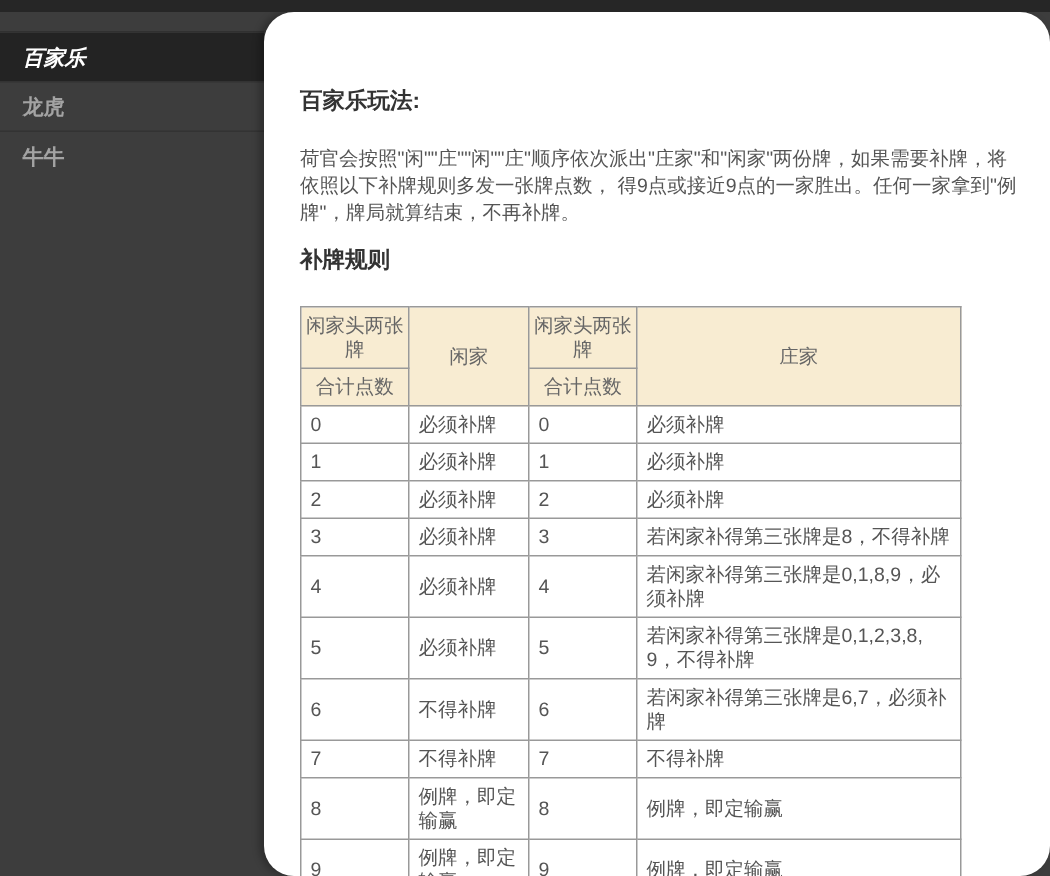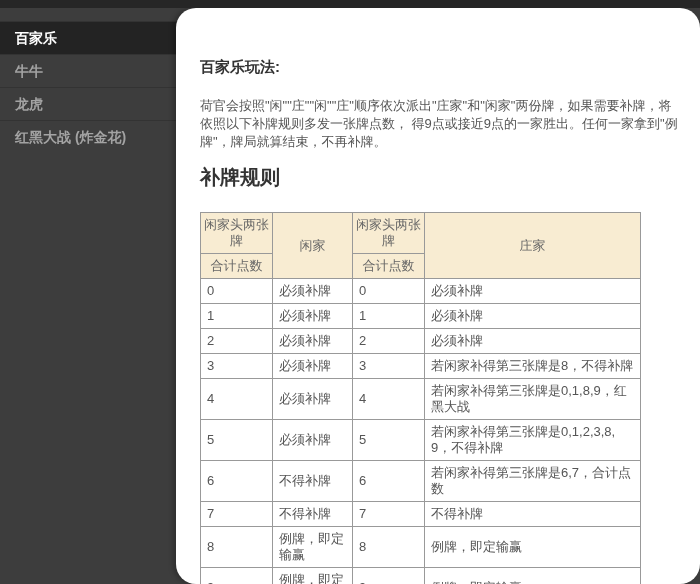--- a/index.html
+++ b/index.html
@@ -43,20 +43,21 @@
     font-weight: bold;
     color: var(--sidebar_text);
     border-top: 1px solid var(--divider);
     cursor: pointer;
     white-space: nowrap;
     overflow: hidden;
   }
   .side-item.active {
     background: var(--sidebar_active_bg);
     color: var(--sidebar_active_text);
+    font-style: italic;
   }
   .panel {
     position: absolute; left: 176px; top: 8px; right: 0; bottom: 0;
     background: var(--panel_bg);
     border-top-left-radius: 5px;
     box-shadow: -3px 0 5px rgba(0,0,0,0.25);
     padding: 50px 0 0 24px;
     z-index: 2;
     overflow: hidden;
     border-radius: 20px;
@@ -68,21 +69,21 @@
     margin: 0 0 20px 0;
   }
   .intro {
     width: 480px;
     font-size: 13px;
     line-height: 18px;
     color: var(--body_text);
     margin: 0 0 13px 0;
   }
   .sub-heading {
-    font-size: 20px;
+    font-size: 15px;
     font-weight: bold;
     color: var(--heading_text);
     margin: 0 0 21px 0;
   }
   table.rules {
     border-collapse: collapse;
     table-layout: fixed;
     font-size: 13px;
     color: var(--body_text);
   }
@@ -108,23 +109,22 @@
   col.c3 { width: 72px; }
   col.c4 { width: 216px; }
 </style>
 </head>
 <body>
 
 <div class="topbar"></div>
 
 <aside class="sidebar">
   <div class="side-item active">百家乐</div>
+  <div class="side-item">龙虎</div>
   <div class="side-item">牛牛</div>
-  <div class="side-item">龙虎</div>
-  <div class="side-item">红黑大战 (炸金花)</div>
 </aside>
 
 <main class="panel">
   <h2 class="title">百家乐玩法:</h2>
   <p class="intro">荷官会按照"闲""庄""闲""庄"顺序依次派出"庄家"和"闲家"两份牌，如果需要补牌，将依照以下补牌规则多发一张牌点数， 得9点或接近9点的一家胜出。任何一家拿到"例牌"，牌局就算结束，不再补牌。</p>
   <h3 class="sub-heading">补牌规则</h3>
 
   <table class="rules">
     <colgroup>
       <col class="c1">
@@ -166,33 +166,33 @@
         <tr>
           <td>3</td>
           <td>必须补牌</td>
           <td>3</td>
           <td>若闲家补得第三张牌是8，不得补牌</td>
         </tr>
         <tr>
           <td>4</td>
           <td>必须补牌</td>
           <td>4</td>
-          <td>若闲家补得第三张牌是0,1,8,9，红黑大战</td>
+          <td>若闲家补得第三张牌是0,1,8,9，必须补牌</td>
         </tr>
         <tr>
           <td>5</td>
           <td>必须补牌</td>
           <td>5</td>
           <td>若闲家补得第三张牌是0,1,2,3,8,9，不得补牌</td>
         </tr>
         <tr>
           <td>6</td>
           <td>不得补牌</td>
           <td>6</td>
-          <td>若闲家补得第三张牌是6,7，合计点数</td>
+          <td>若闲家补得第三张牌是6,7，必须补牌</td>
         </tr>
         <tr>
           <td>7</td>
           <td>不得补牌</td>
           <td>7</td>
           <td>不得补牌</td>
         </tr>
         <tr>
           <td>8</td>
           <td>例牌，即定输赢</td>

